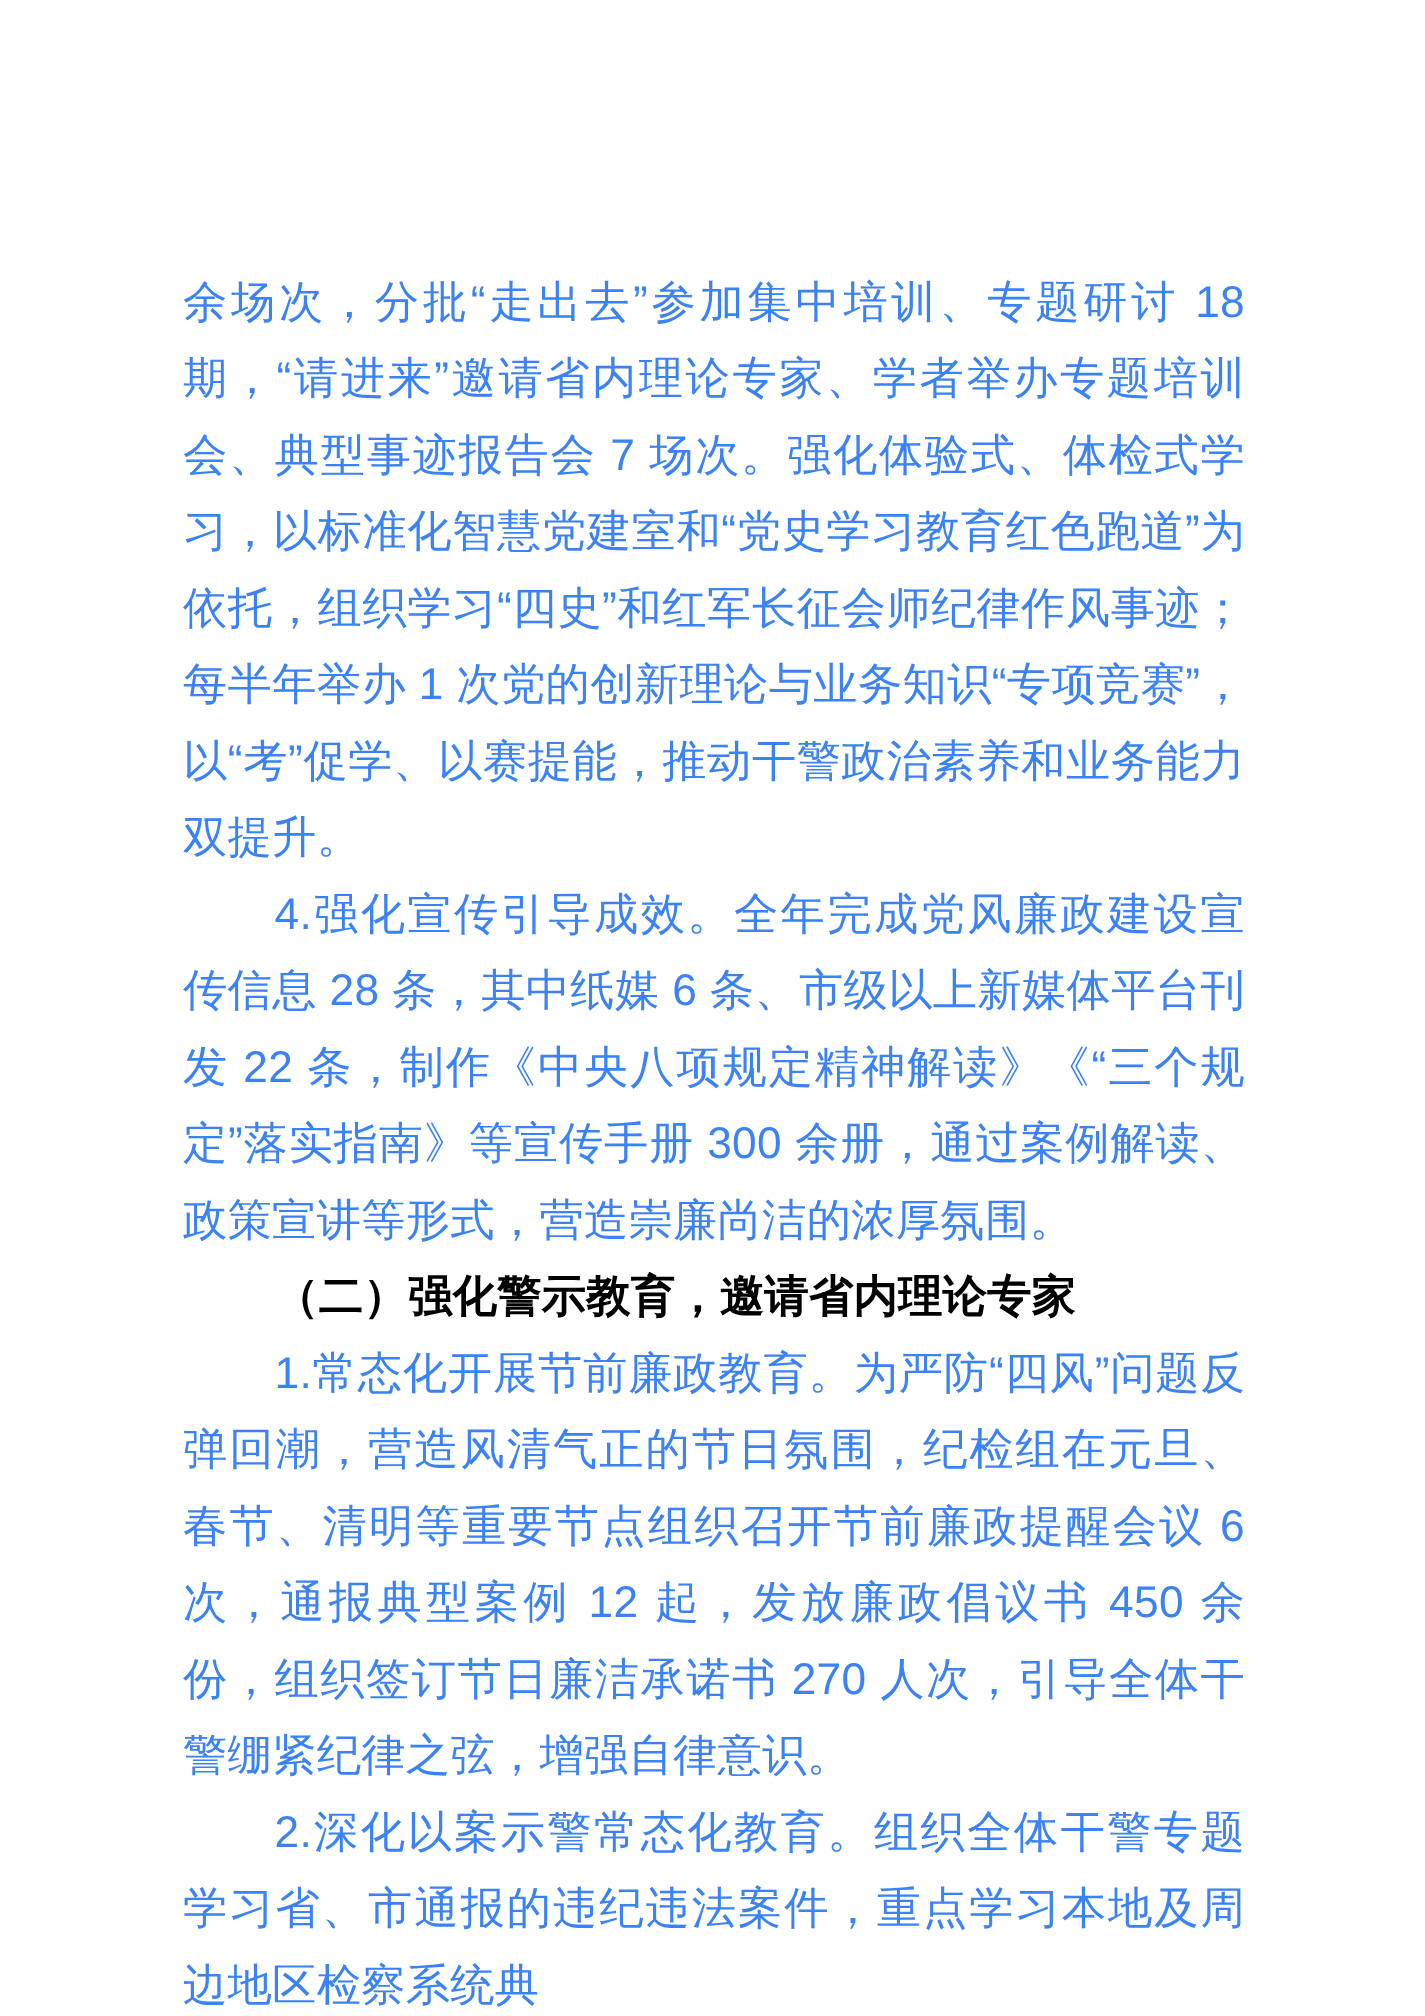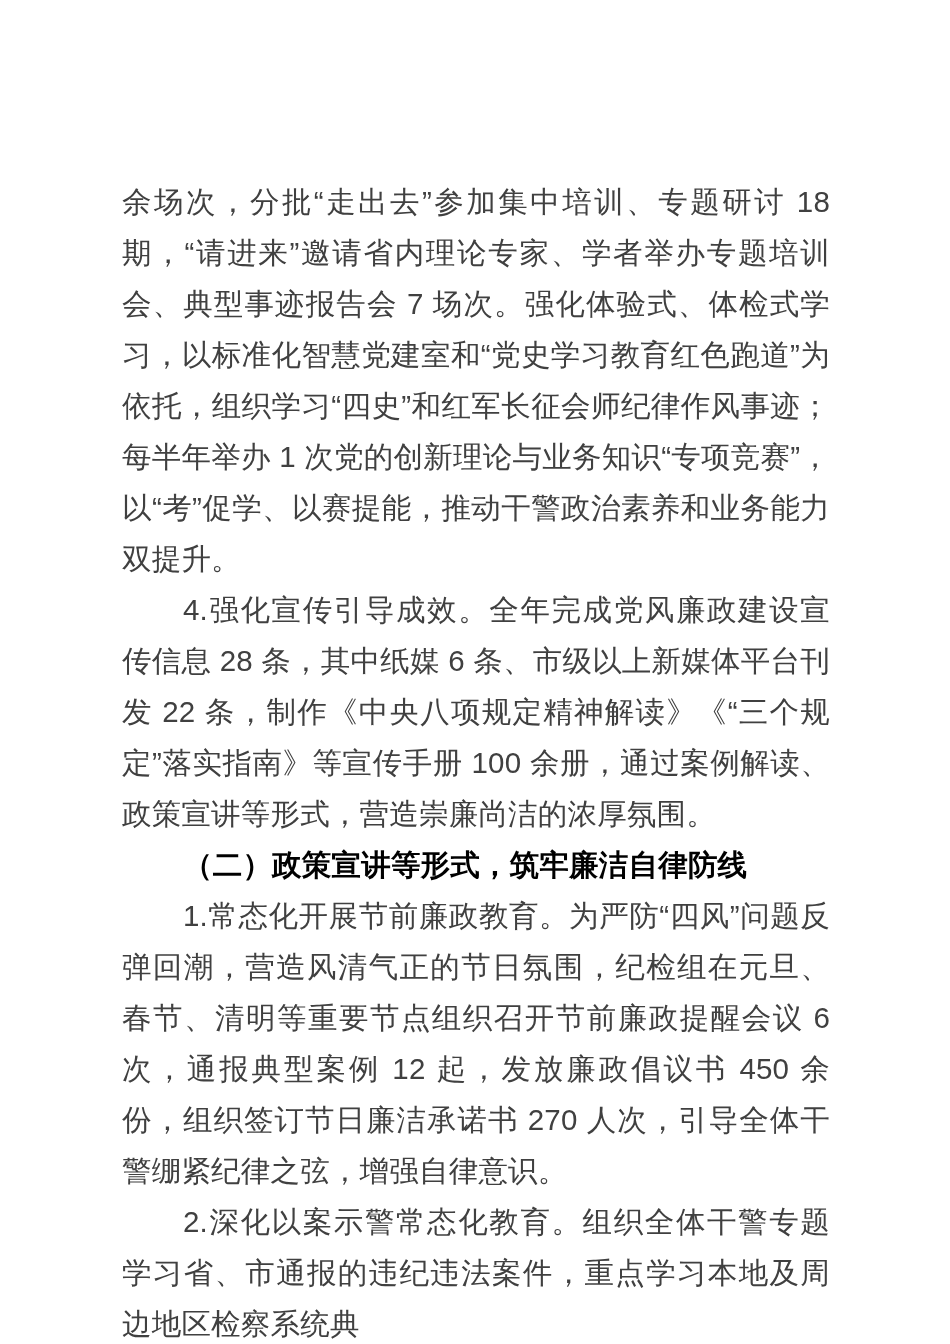--- a/index.html
+++ b/index.html
@@ -28,21 +28,21 @@
   p.body-text {
     margin: 0;
     font-size: 29.5px;
     line-height: 51px;
     text-align: justify;
     text-justify: inter-character;
     text-align-last: left;
     letter-spacing: 0.2px;
     word-break: break-all;
     font-weight: 400;
-    color: #404040;
+    color: #3b82f6;
   }
   p.indent2 {
     text-indent: 61px;
   }
   p.heading {
     margin: 0;
     font-size: 29.5px;
     line-height: 51px;
     font-weight: bold;
     text-indent: 61px;
@@ -52,22 +52,22 @@
   }
 </style>
 </head>
 <body>
 
 <div class="page">
   <div class="content">
 
     <p class="body-text">余场次，分批“走出去”参加集中培训、专题研讨 18 期，“请进来”邀请省内理论专家、学者举办专题培训会、典型事迹报告会 7 场次。强化体验式、体检式学习，以标准化智慧党建室和“党史学习教育红色跑道”为依托，组织学习“四史”和红军长征会师纪律作风事迹；每半年举办 1 次党的创新理论与业务知识“专项竞赛”，以“考”促学、以赛提能，推动干警政治素养和业务能力双提升。</p>
 
-    <p class="body-text indent2">4.强化宣传引导成效。全年完成党风廉政建设宣传信息 28 条，其中纸媒 6 条、市级以上新媒体平台刊发 22 条，制作《中央八项规定精神解读》《“三个规定”落实指南》等宣传手册 100 余册，通过案例解读、政策宣讲等形式，营造崇廉尚洁的浓厚氛围。</p>
+    <p class="body-text indent2">4.强化宣传引导成效。全年完成党风廉政建设宣传信息 28 条，其中纸媒 6 条、市级以上新媒体平台刊发 22 条，制作《中央八项规定精神解读》《“三个规定”落实指南》等宣传手册 300 余册，通过案例解读、政策宣讲等形式，营造崇廉尚洁的浓厚氛围。</p>
 
-    <p class="heading">（二）政策宣讲等形式，筑牢廉洁自律防线</p>
+    <p class="heading">（二）强化警示教育，邀请省内理论专家</p>
 
     <p class="body-text indent2">1.常态化开展节前廉政教育。为严防“四风”问题反弹回潮，营造风清气正的节日氛围，纪检组在元旦、春节、清明等重要节点组织召开节前廉政提醒会议 6 次，通报典型案例 12 起，发放廉政倡议书 450 余份，组织签订节日廉洁承诺书 270 人次，引导全体干警绷紧纪律之弦，增强自律意识。</p>
 
     <p class="body-text indent2">2.深化以案示警常态化教育。组织全体干警专题学习省、市通报的违纪违法案件，重点学习本地及周边地区检察系统典</p>
 
   </div>
 </div>
 
 </body></html>

